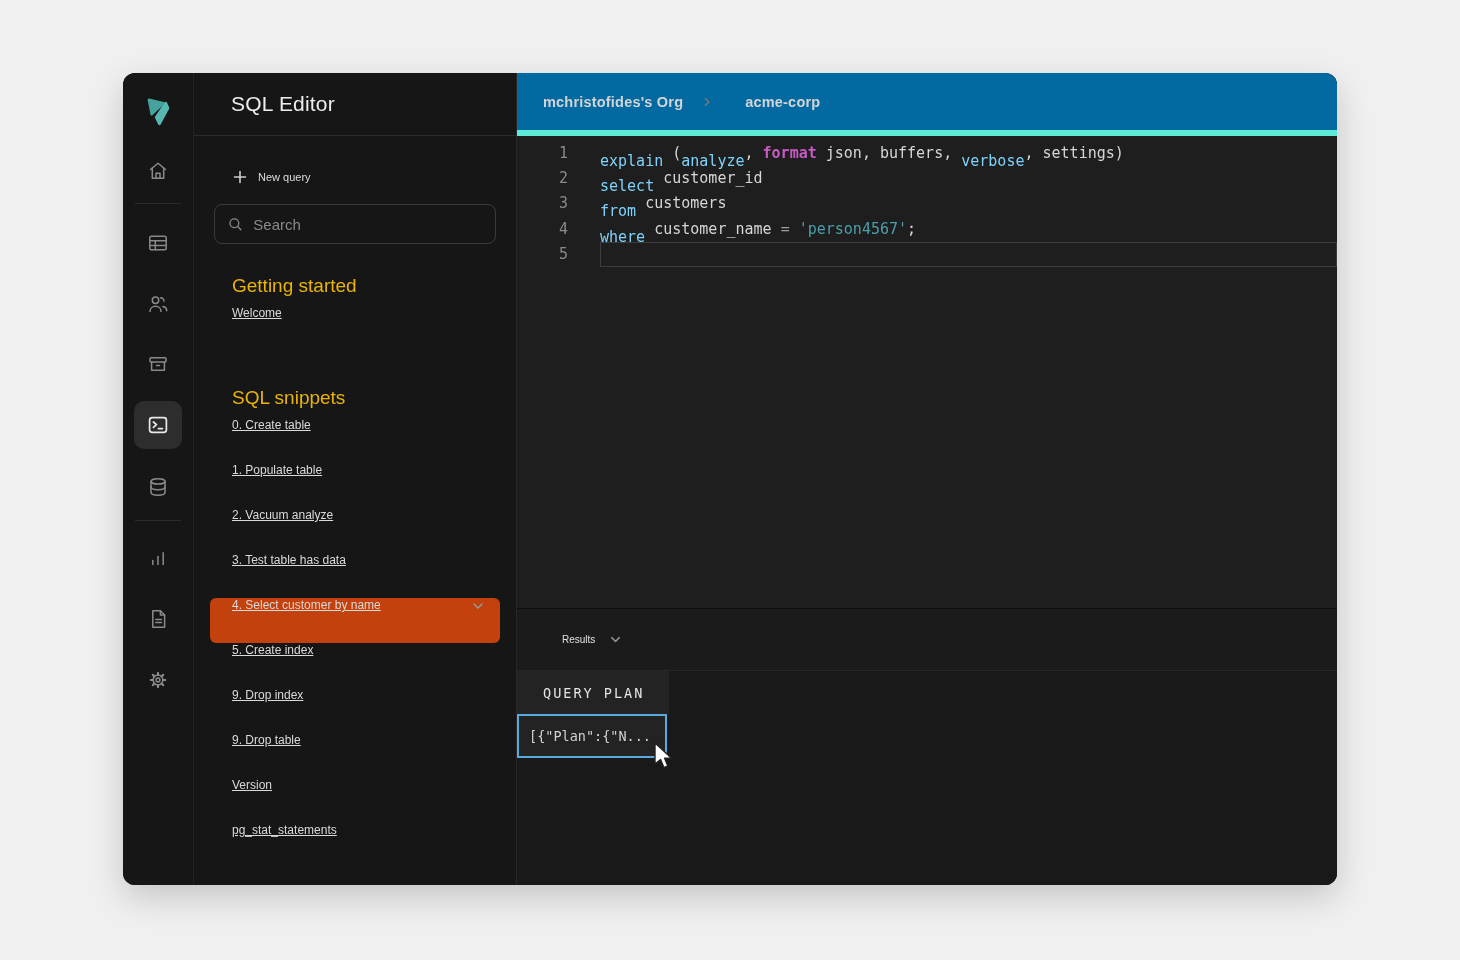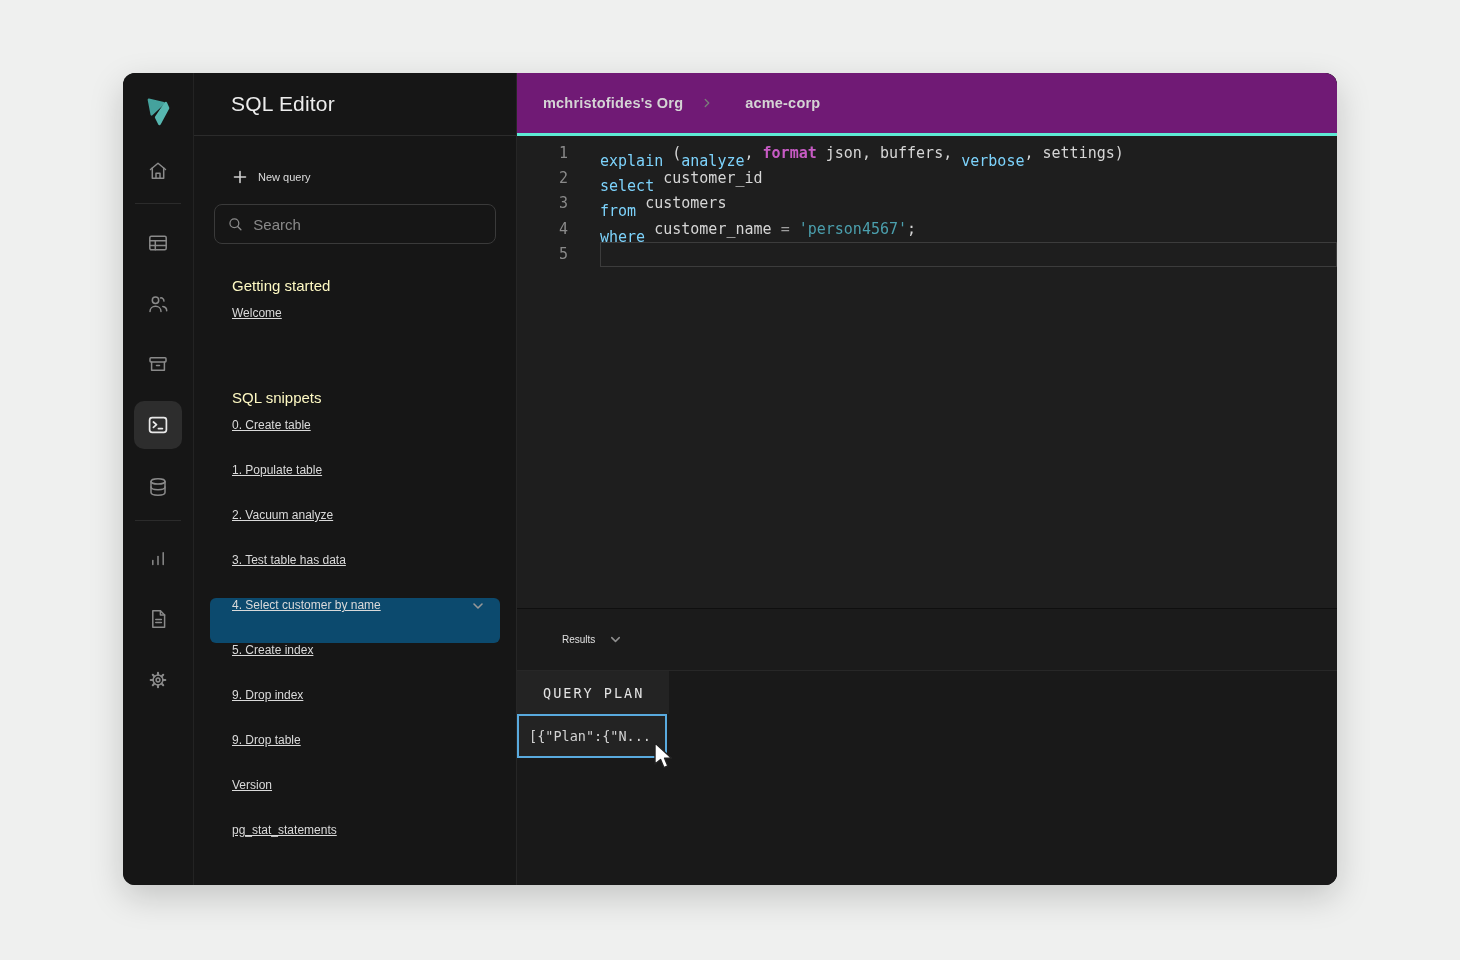--- a/index.html
+++ b/index.html
@@ -21,29 +21,29 @@
   
   .sidebar { width:324px; flex:0 0 324px; background:#161616; border-left:1px solid #232323; border-right:1px solid #262626; display:flex; flex-direction:column; }
   .sidebar-header { height:63px; flex:0 0 63px; border-bottom:1px solid #2b2b2b; display:flex; align-items:center; padding-left:37px; }
   .sidebar-title { font-size:21px; font-weight:500; color:#ededed; letter-spacing:.2px; }
   .new-query { margin-top:33px; padding-left:38px; display:flex; align-items:center; gap:10px; cursor:pointer; }
   .new-query span { font-size:11px; font-weight:500; color:#dcdcdc; }
   .search-box { margin:19px 20px 0 20px; height:40px; border:1px solid #3a3a3a; border-radius:8px; display:flex; align-items:center; padding:0 13px; gap:10px; background:transparent; }
   .search-box input { background:transparent; border:none; outline:none; color:#cfcfcf; font-size:15px; font-family:"Liberation Sans",sans-serif; width:100%; }
   .search-box input::placeholder { color:#8a8a8a; }
   .nav { margin-top:21px; padding:0 16px; }
-  .nav-section-title { height:41px; display:flex; align-items:center; padding-left:22px; font-size:15px; color:#fef9c3; }
+  .nav-section-title { height:41px; display:flex; align-items:center; padding-left:22px; font-size:19px; color:#eab308; }
   .nav-section-title.gap { margin-top:26px; }
   .nav-item { height:45px; display:flex; align-items:flex-start; padding:0 14px 0 22px; font-size:12px; color:#dadada; border-radius:6px; cursor:pointer;text-decoration:underline; }
-  .nav-item.selected { background:#0c4a6e; }
+  .nav-item.selected { background:#c2410c; }
   .nav-item .spacer { flex:1; }
 
   
   .main { flex:1; display:flex; flex-direction:column; background:#1e1e1e; position:relative; }
-  .breadcrumb-bar { height:63px; flex:0 0 63px; background:#701a75; border-bottom:3px solid #5eead4; display:flex; align-items:center; padding-left:26px; gap:17px; }
+  .breadcrumb-bar { height:63px; flex:0 0 63px; background:#0369a1; border-bottom:6px solid #5eead4; display:flex; align-items:center; padding-left:26px; gap:17px; }
   .crumb { font-size:14.5px; font-weight:600; color:#d4d4d4; letter-spacing:.2px; }
   .crumb.project { margin-left:14px; }
 
   .editor { height:472px; flex:0 0 472px; background:#1e1e1e; padding-top:4px; font-family:"DejaVu Sans Mono", monospace; font-size:15px; }
   .code-row { height:25.4px; display:flex; align-items:center; }
   .gutter { width:51px; flex:0 0 51px; text-align:right; color:#8a8a8a; font-size:15px; }
   .code-text { margin-left:32px; flex:1; height:25.4px; display:flex; align-items:center; white-space:pre; }
   .code-row.active .code-text { border:1px solid #3c3c3c; }
   .tok-kw  { color:#7dd3fc;margin-top:16px; }
   .tok-kw2 { color:#c75bc4; font-weight:bold; }

